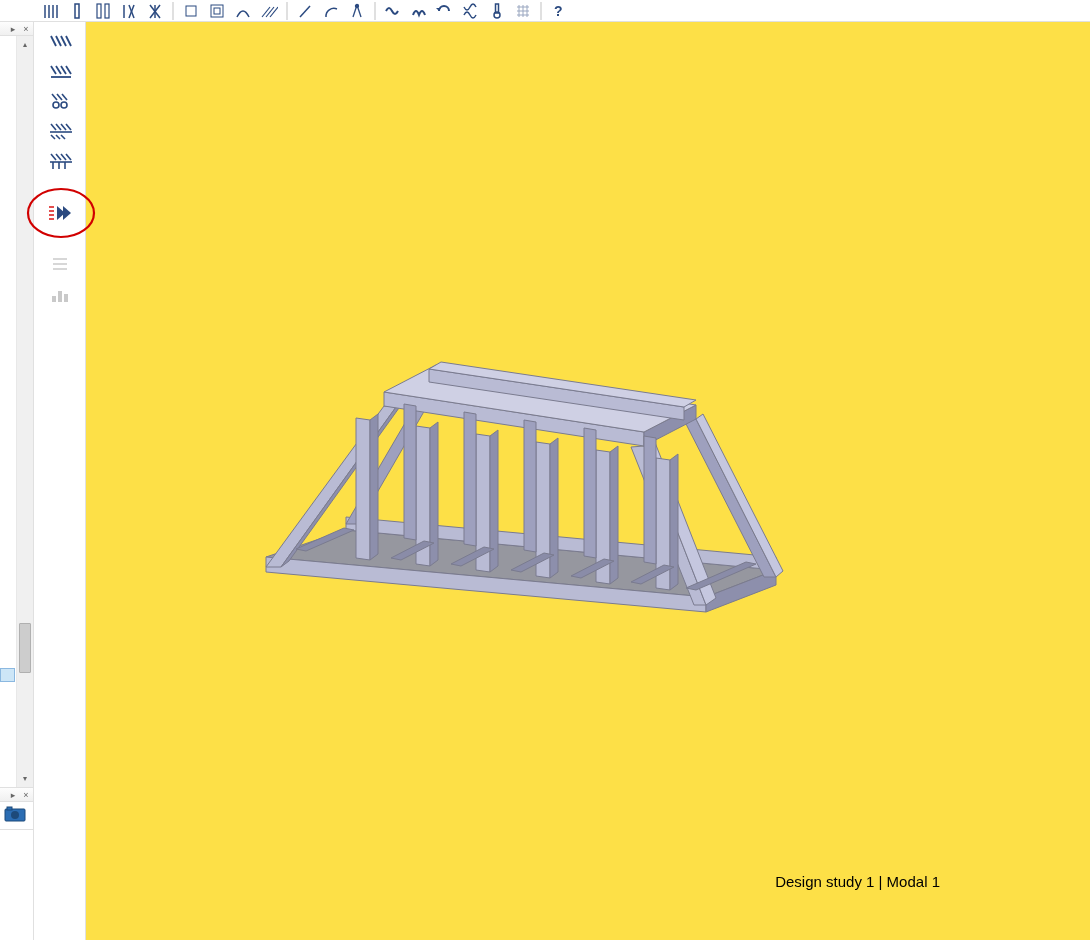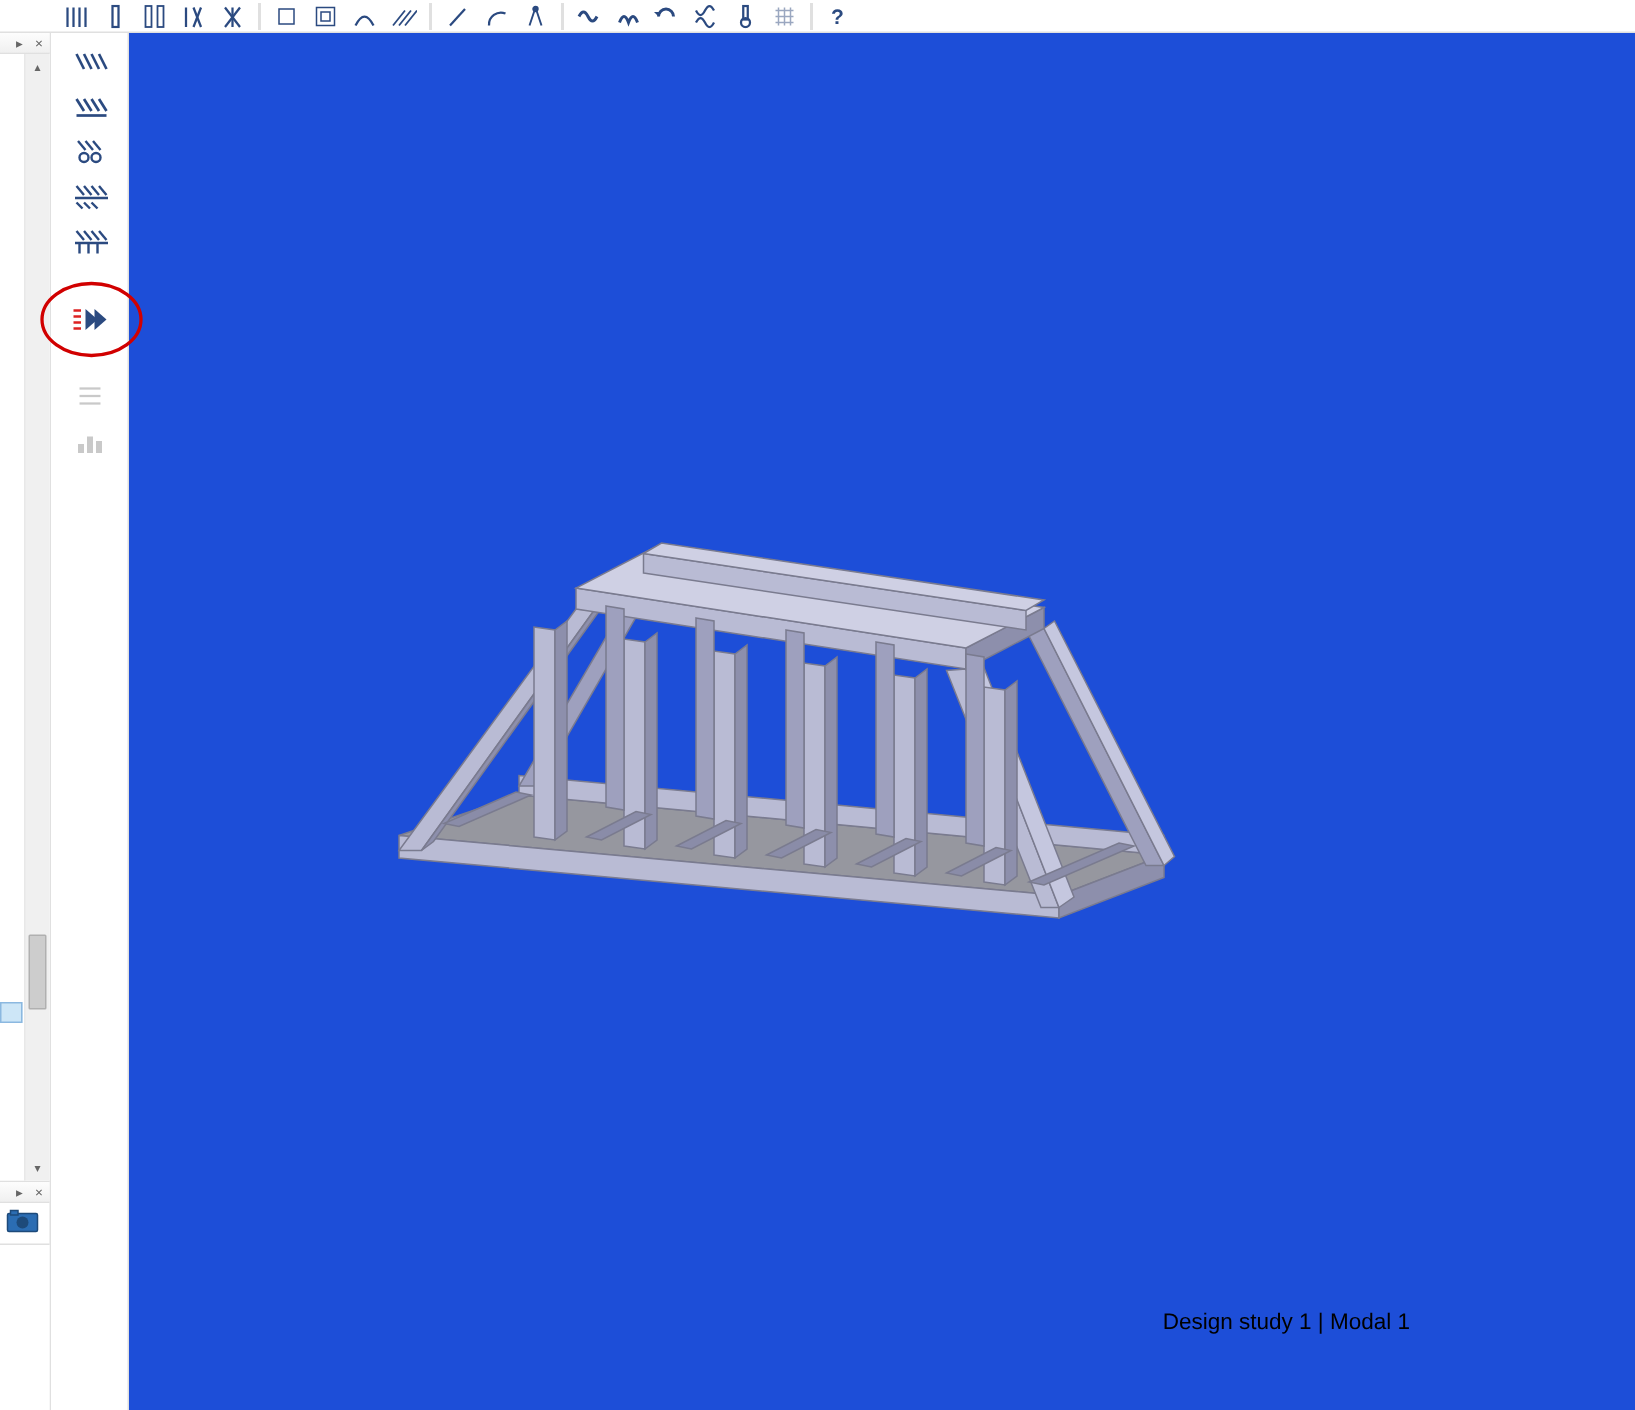--- a/index.html
+++ b/index.html
@@ -151,21 +151,21 @@
     top: 185px;
     left: 25px;
     width: 72px;
     height: 55px;
     pointer-events: none;
     z-index: 50;
   }
   .viewport {
     flex: 1;
     position: relative;
-    background: #1d4ed8;
+    background: #fde047;
   }
   .viewport svg.model {
     position: absolute;
     top: 280px;
     left: 140px;
     width: 580px;
     height: 320px;
   }
   .viewport-label {
     position: absolute;

